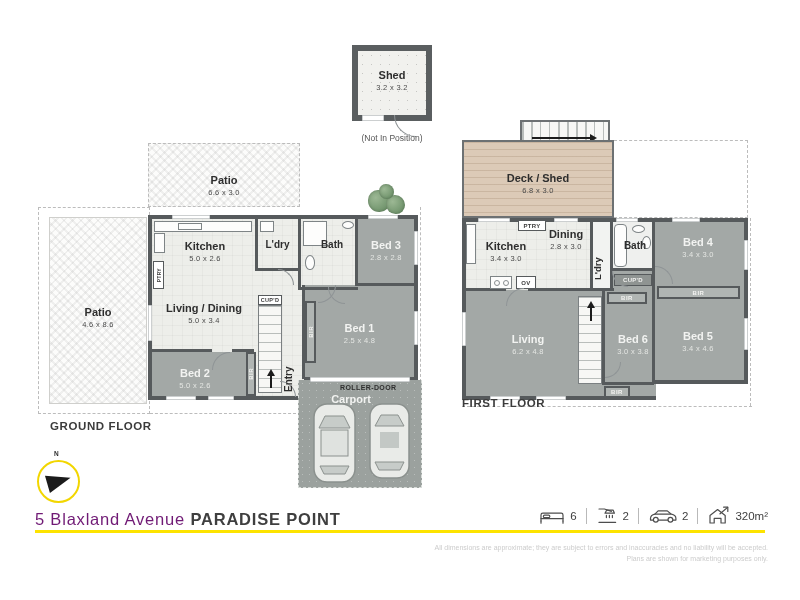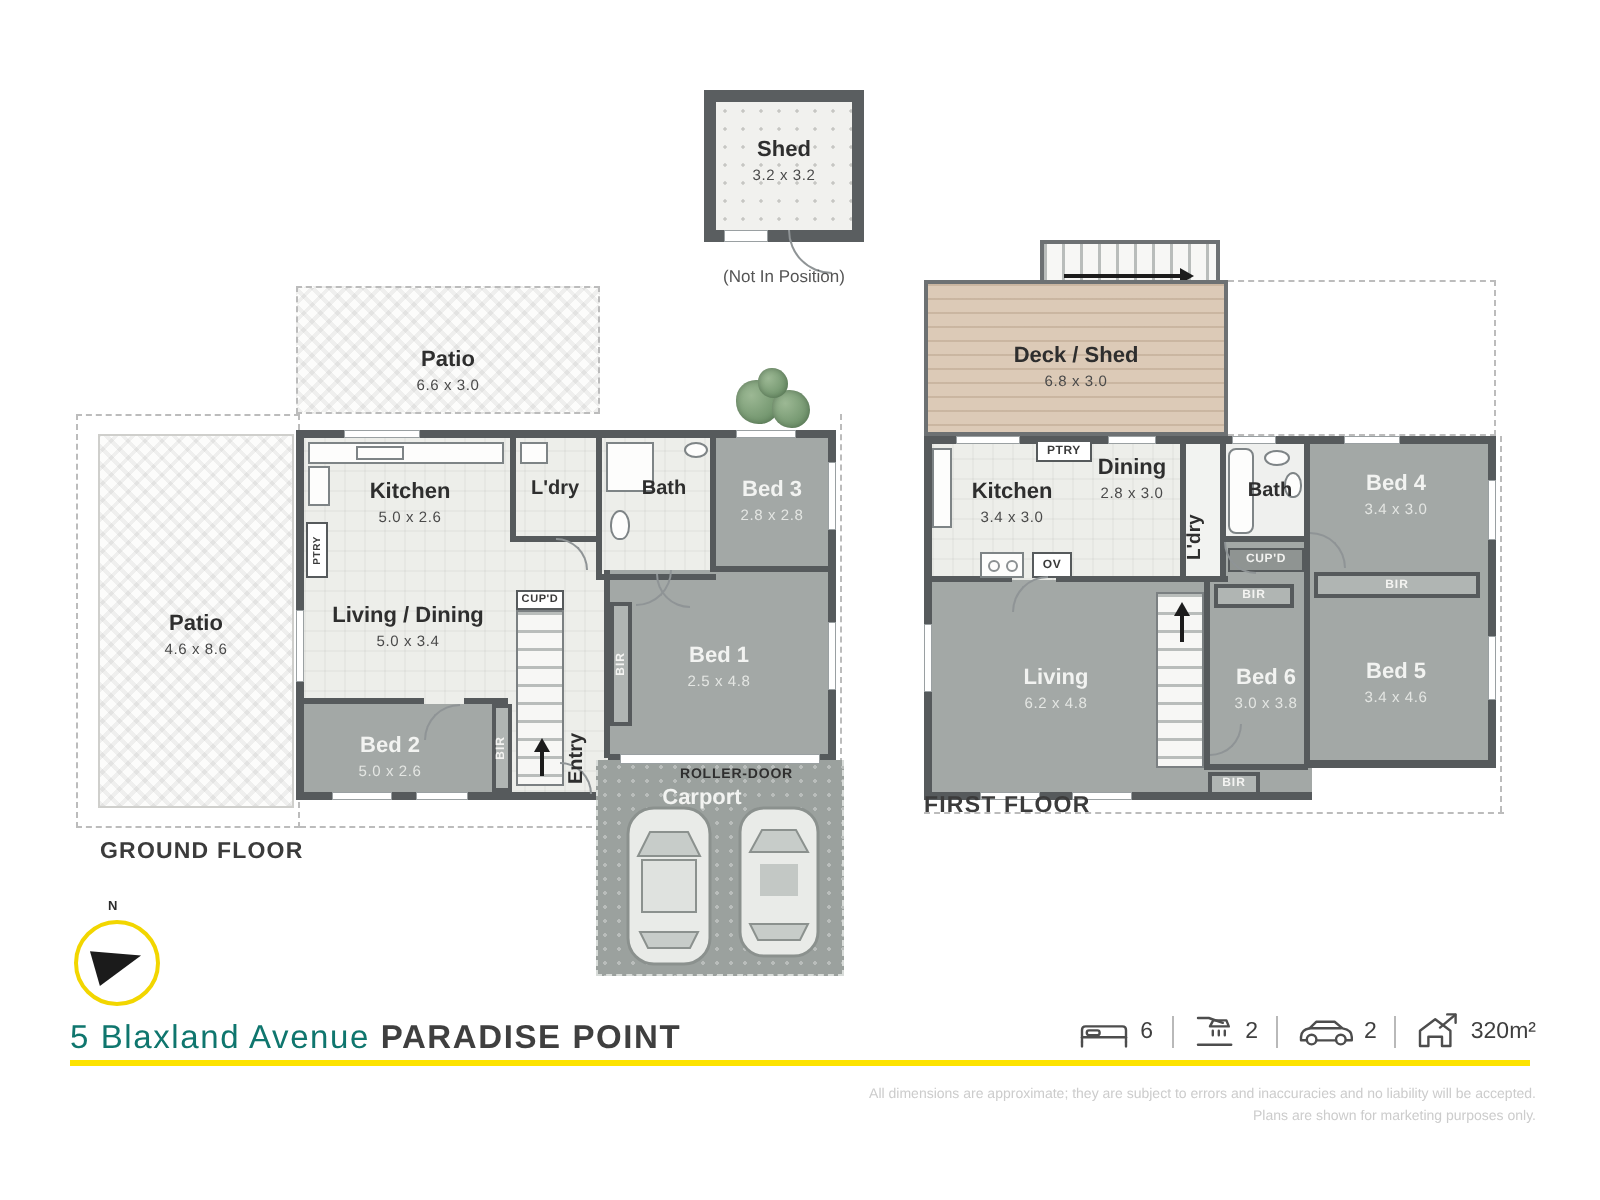--- a/index.html
+++ b/index.html
@@ -317,21 +317,21 @@
   <div class="abs floor-title" style="left:462px;top:397px;">FIRST FLOOR</div>
 
   <div class="abs" style="left:30px;top:450px;width:58px;height:58px;">
     <div class="abs" style="left:24px;top:0;font-size:6.5px;font-weight:bold;color:#2c2c2c;">N</div>
     <div class="abs" style="left:7px;top:10px;width:43px;height:43px;border:2.5px solid #f2d600;border-radius:50%;"></div>
     <div class="abs" style="left:17px;top:22px;width:0;height:0;border-top:9px solid transparent;border-bottom:9px solid transparent;
                 border-left:24px solid #1b1b1b;transform:rotate(-16deg);"></div>
   </div>
 
   <div class="abs" style="left:35px;top:510px;font-size:16.5px;letter-spacing:.8px;">
-    <span style="color:#0f766e;">5 Blaxland Avenue</span>
+    <span style="color:#701a75;">5 Blaxland Avenue</span>
     <span> </span>
     <span style="color:#3f3f3f;font-weight:bold;">PARADISE POINT</span>
   </div>
   <div class="abs" style="left:35px;top:530px;width:730px;height:2.5px;background:#fde300;"></div>
 
   <div class="abs" style="right:32px;top:506px;display:flex;align-items:center;gap:9px;">
     <div class="icostat">
       <svg width="26" height="17" viewBox="0 0 26 17">
         <path d="M2 14 V8 q0-1.8 1.8-1.8 h18.4 q1.8 0 1.8 1.8 v6"></path>
         <path d="M2 11.6 h22"></path>

